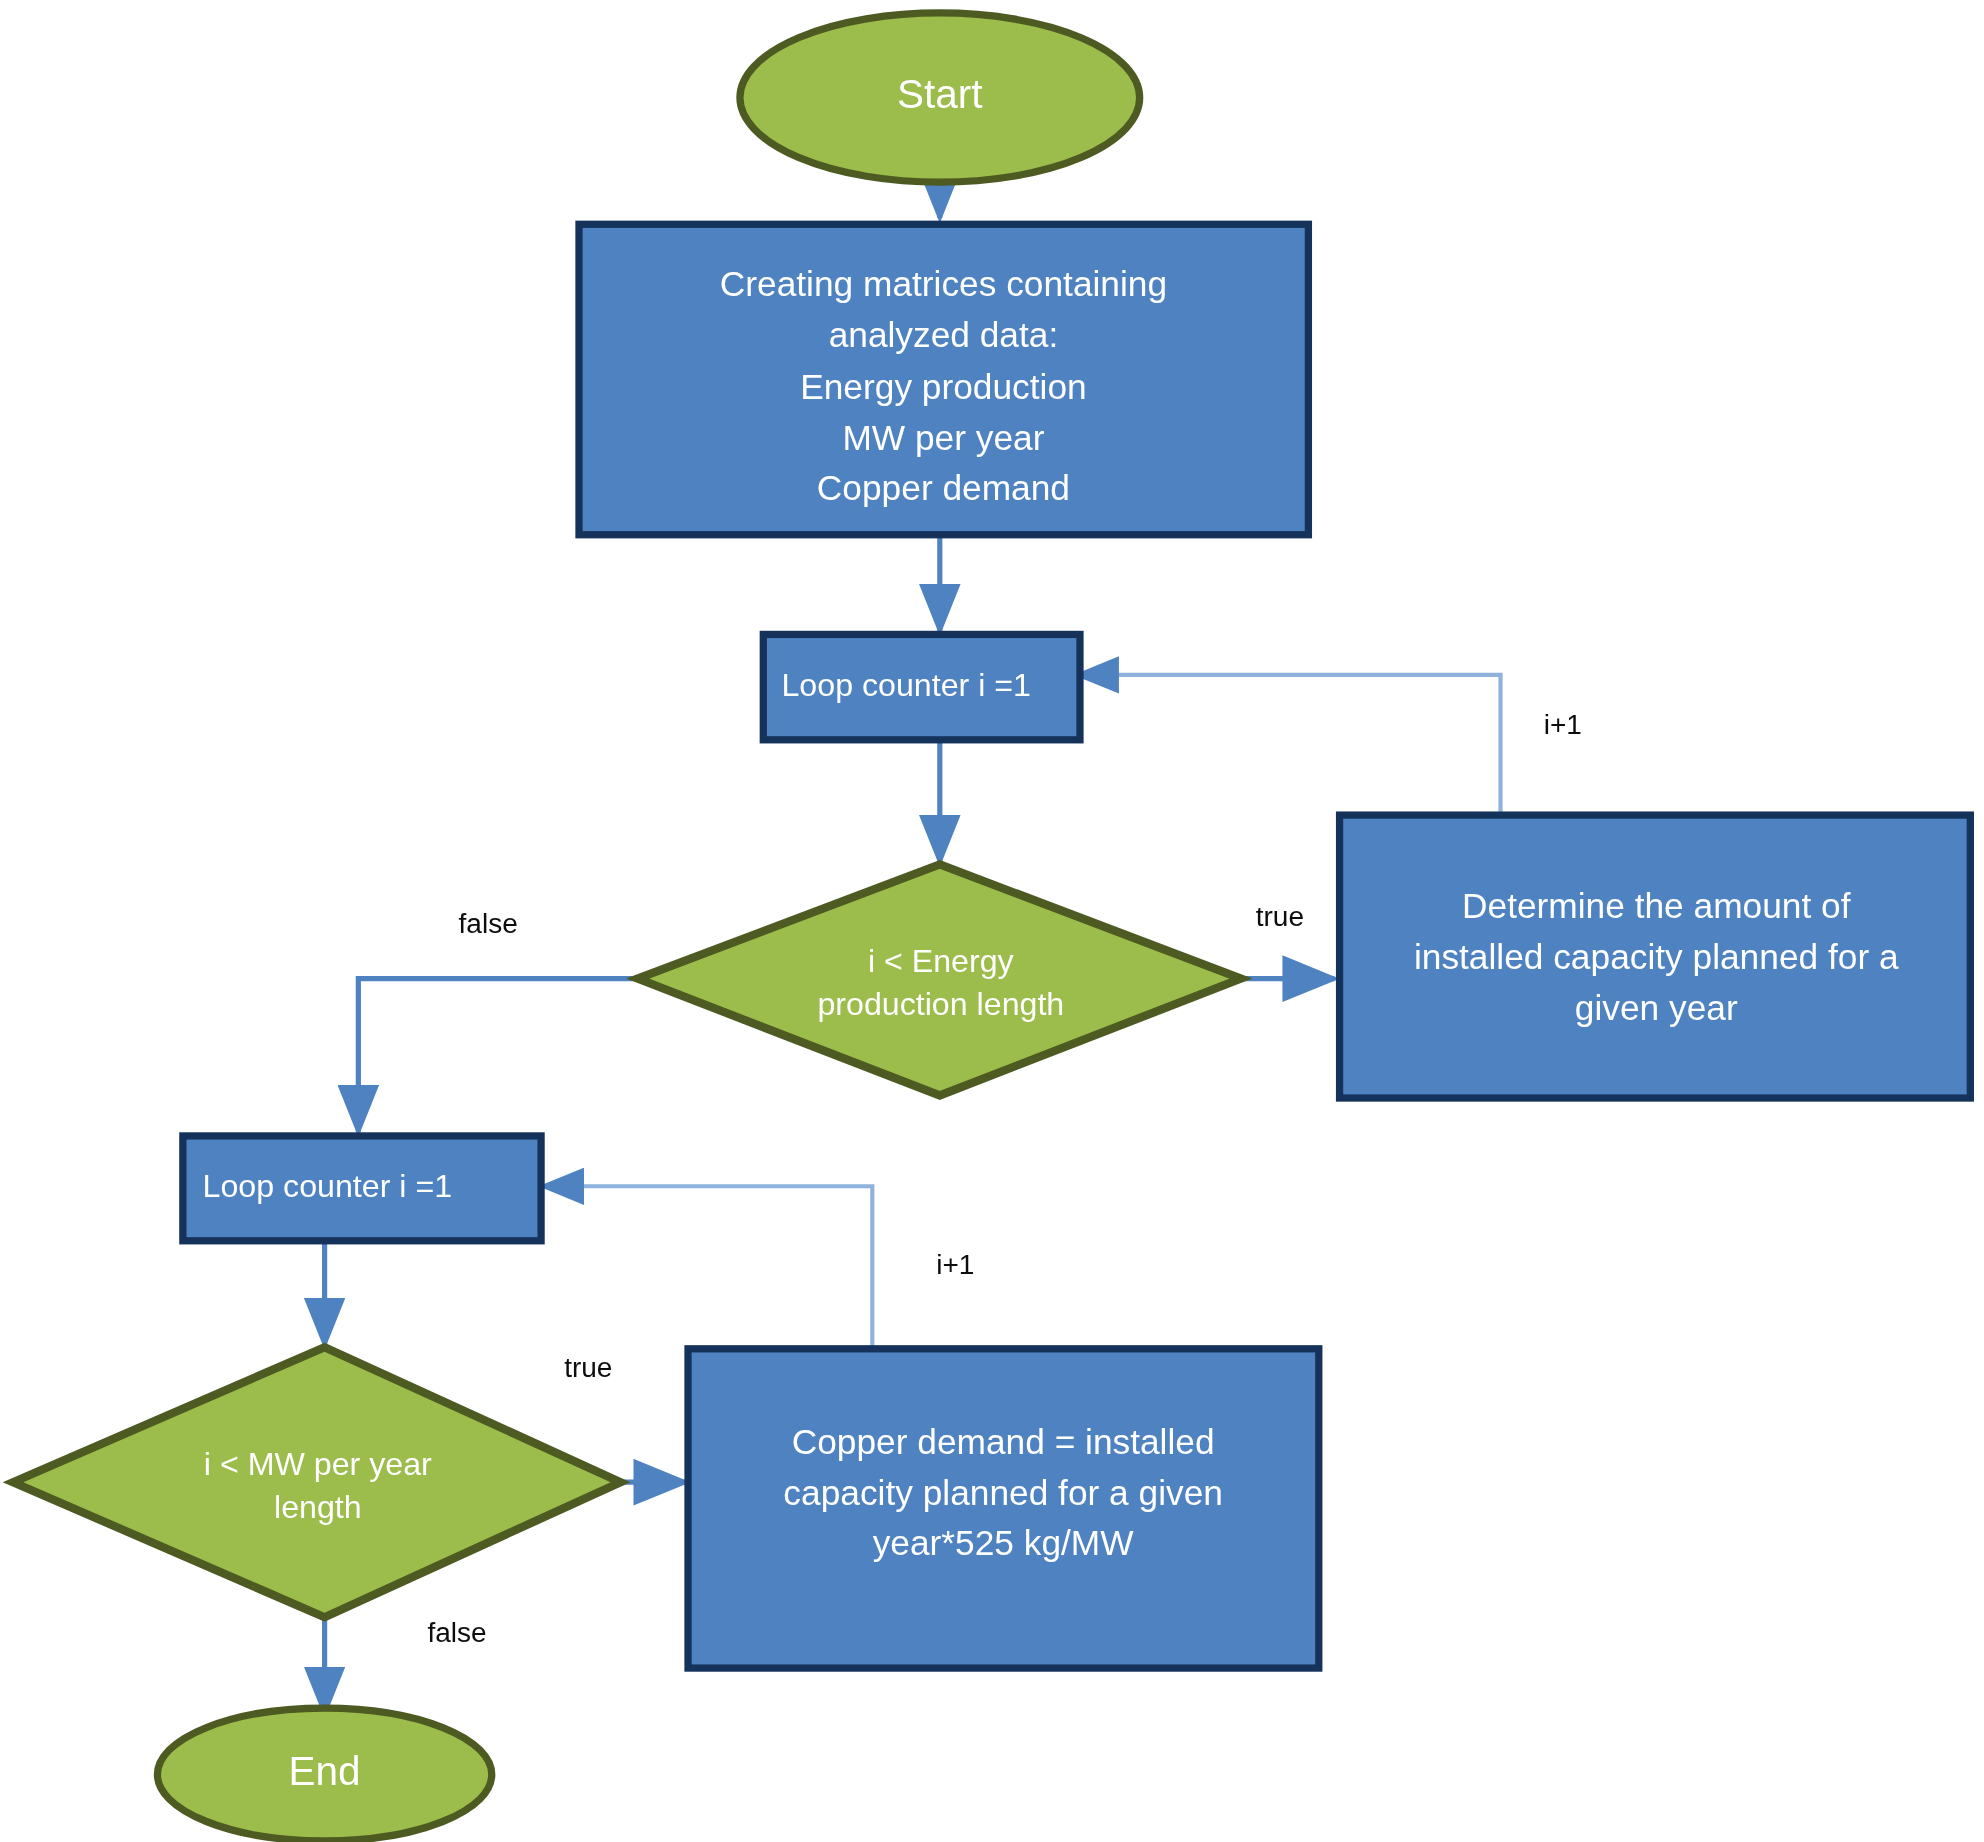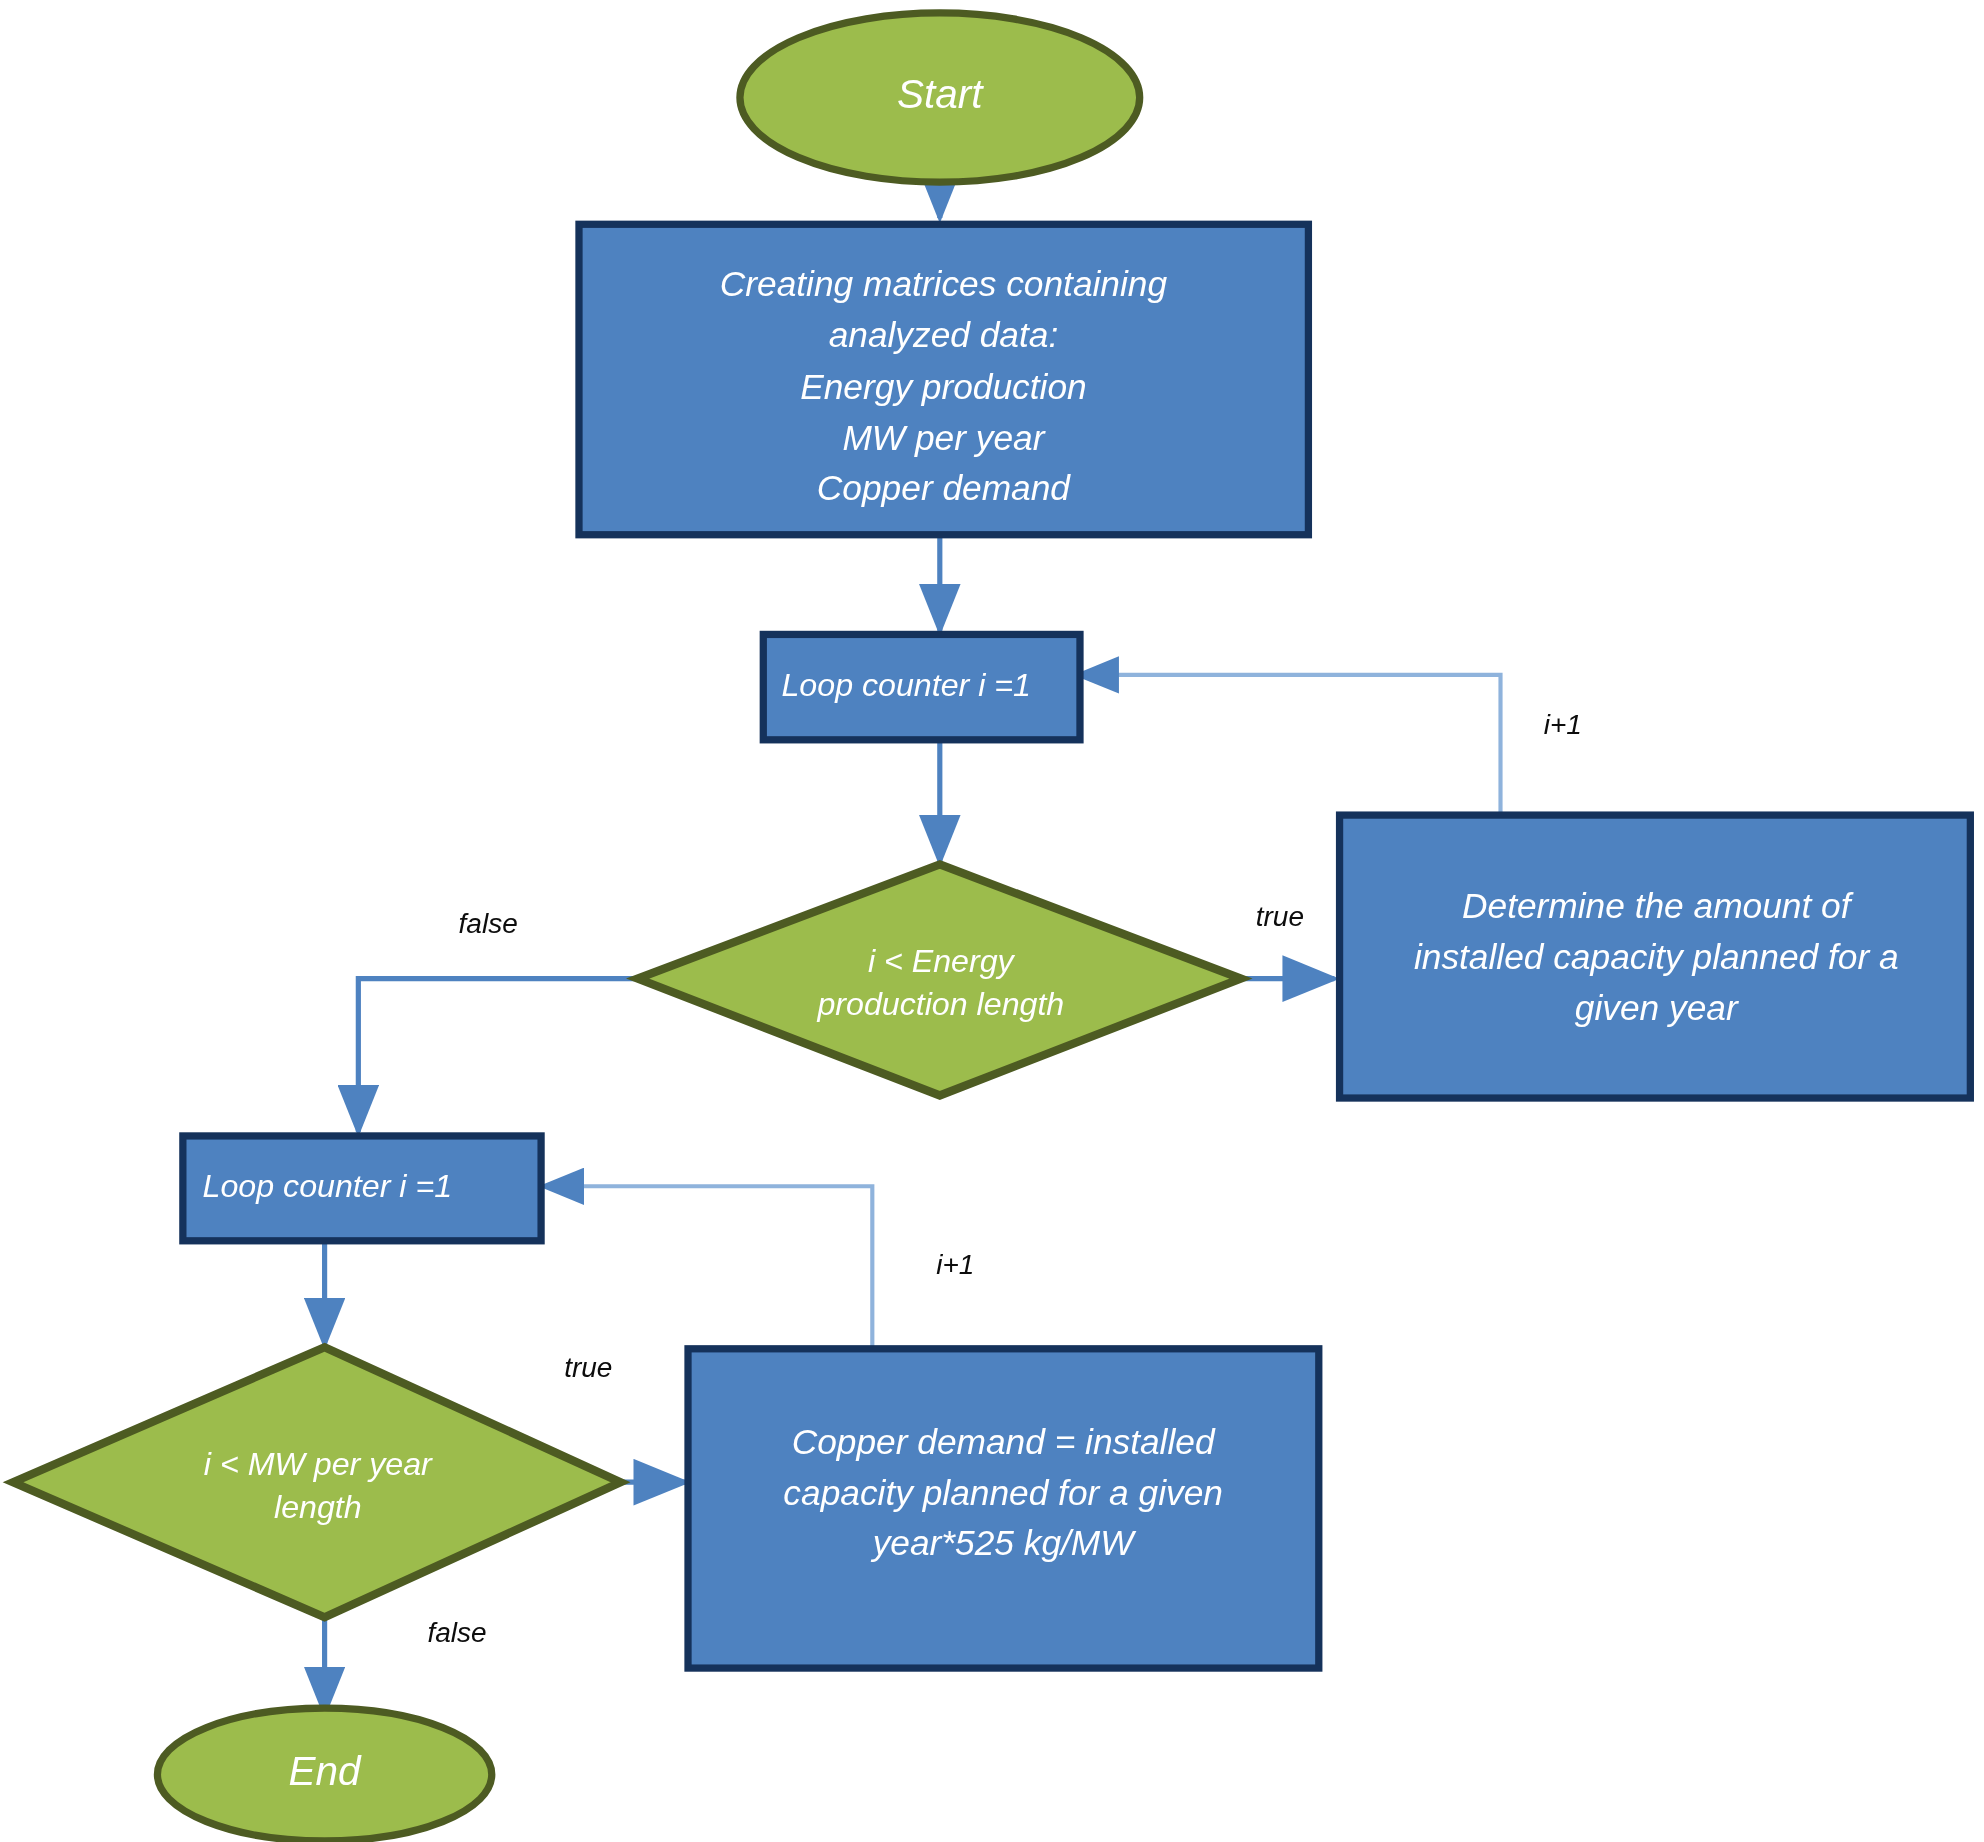--- a/index.html
+++ b/index.html
@@ -9,21 +9,20 @@
   }
   body {
     font-family: "Liberation Sans", sans-serif;
   }
   #flowchart-root {
     position: relative;
     width: 1985px;
     height: 1842px;
     background: #ffffff;
     overflow: hidden;
-    font-style: italic;
   }
   svg.diagram {
     position: absolute;
     inset: 0;
     width: 1985px;
     height: 1842px;
     display: block;
   }
   .node-label {
     fill: #ffffff;

